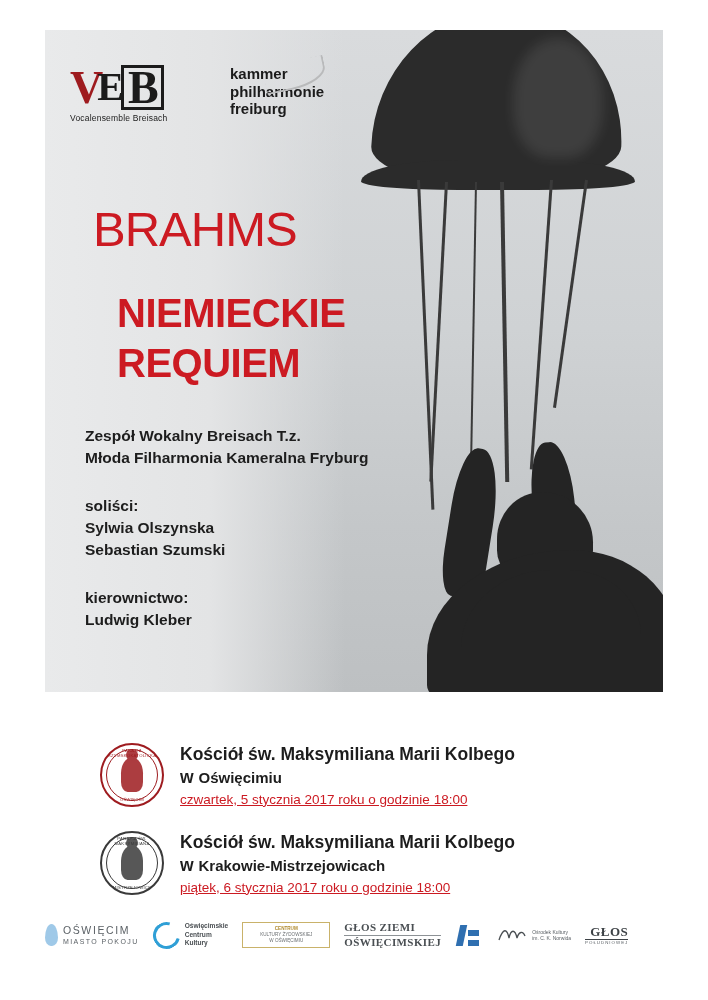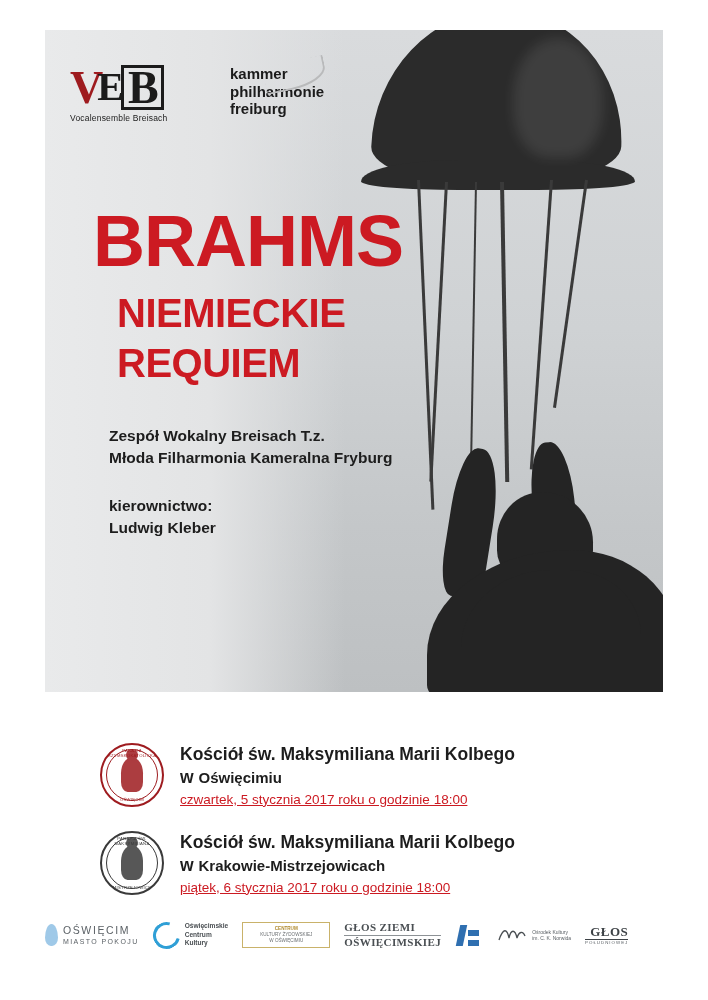--- a/index.html
+++ b/index.html
@@ -189,40 +189,40 @@
     border-bottom: 2px solid #b9babb;
     border-right: 2px solid #b9babb;
     border-radius: 0 0 60% 0;
     transform: rotate(-12deg);
   }
   
   .title-brahms {
     position: absolute;
     left: 48px;
     top: 175px;
-    font-size: 72px;
-    font-weight: bold;
+    font-size: 49px;
+    font-weight: normal;
     color: #cc1a22;
     letter-spacing: -1px;
     line-height: 1;
   }
   .title-work {
     position: absolute;
     left: 48px;
     top: 258px;
     font-size: 40px;
     font-weight: bold;
     color: #cc1a22;
     line-height: 1.25;
     letter-spacing: -0.5px;
     margin-left: 24px;
   }
   .credits {
     position: absolute;
-    left: 64px;
+    left: 40px;
     top: 395px;
     color: #1d1d1d;
   }
   .credits .ens {
     font-size: 15.5px;
     font-weight: bold;
     line-height: 1.42;
   }
   .credits .block {
     margin-top: 26px;
@@ -457,20 +457,25 @@
       <div>NIEMIECKIE</div>
       <div>REQUIEM</div>
     </div>
 
     <div class="credits">
       <div class="ens">
         <div>Zespół Wokalny Breisach T.z.</div>
         <div>Młoda Filharmonia Kameralna Fryburg</div>
       </div>
       <div class="block">
+        <div class="lbl">soliści:</div>
+        <div class="nm">Sylwia Olszynska</div>
+        <div class="nm">Sebastian Szumski</div>
+      </div>
+      <div class="block">
         <div class="lbl">kierownictwo:</div>
         <div class="nm">Ludwig Kleber</div>
       </div>
     </div>
 
     <div class="free">wstęp wolny</div>
   </div>
 
   <div class="venues">
 

